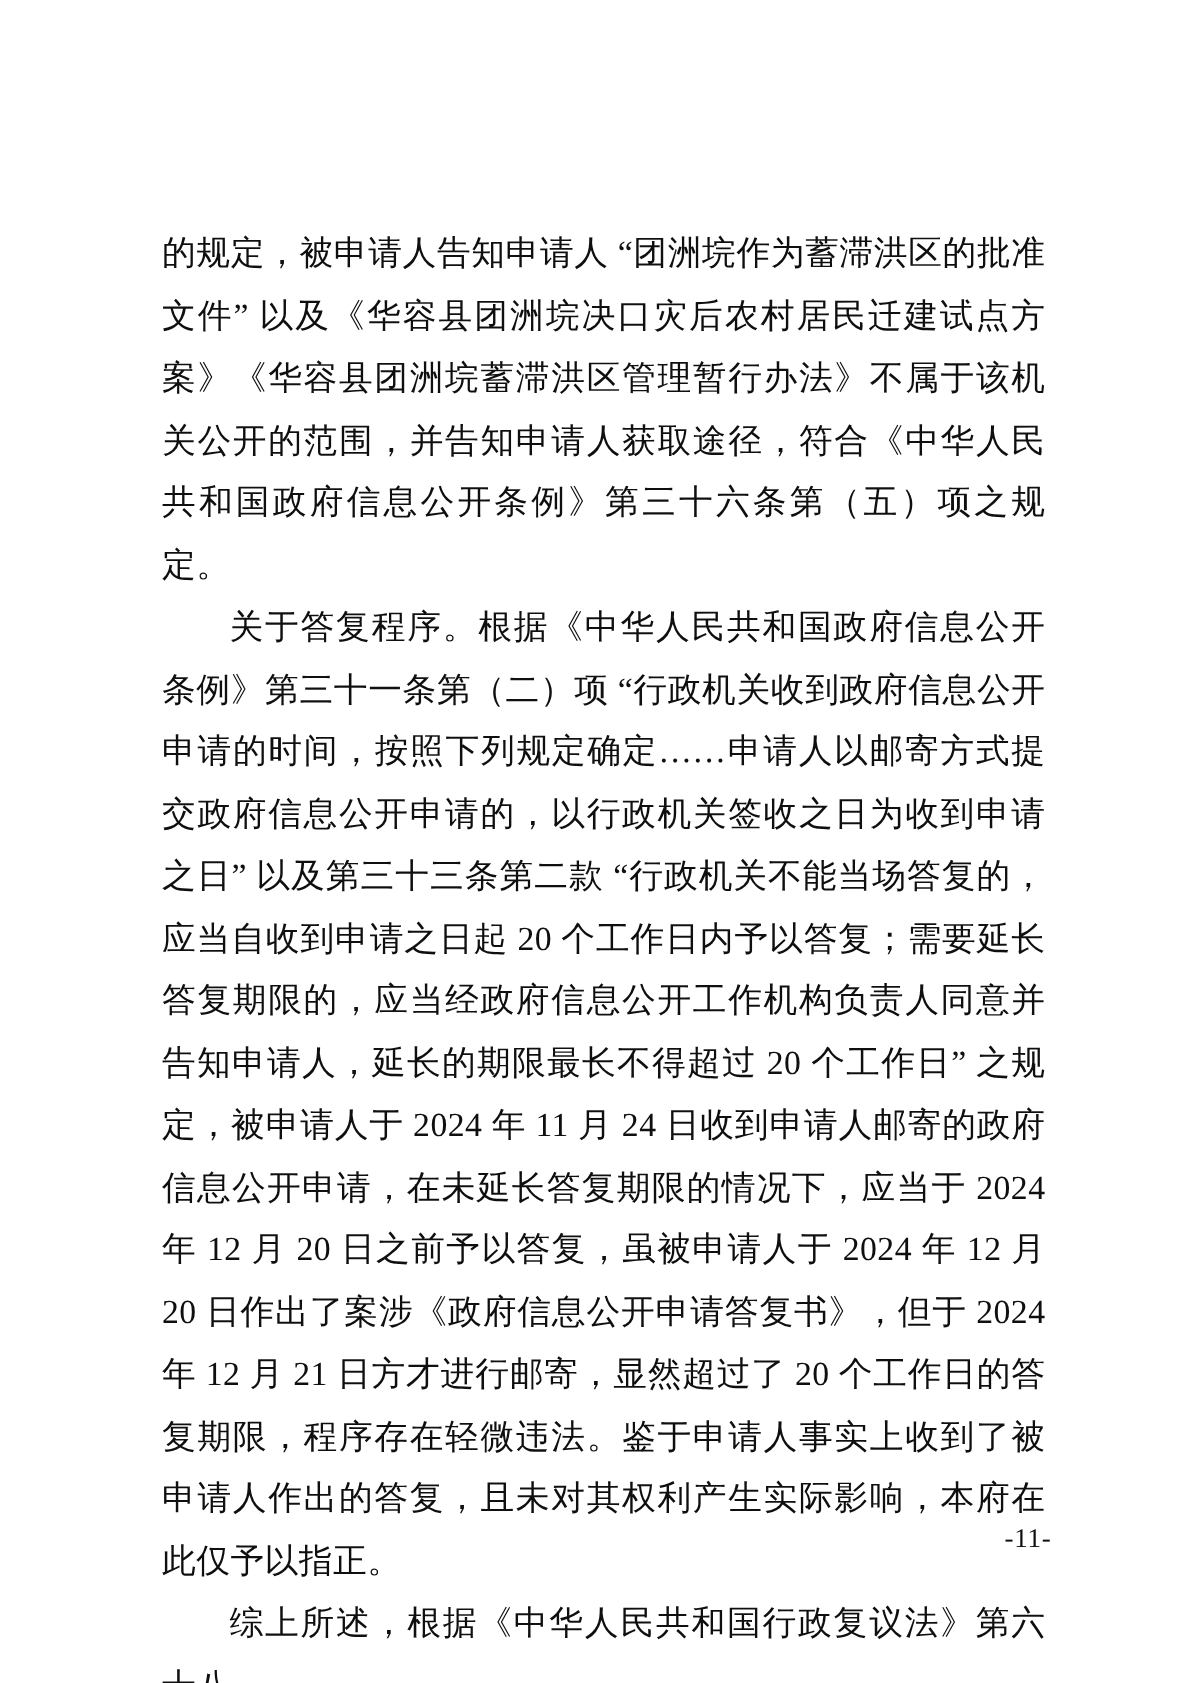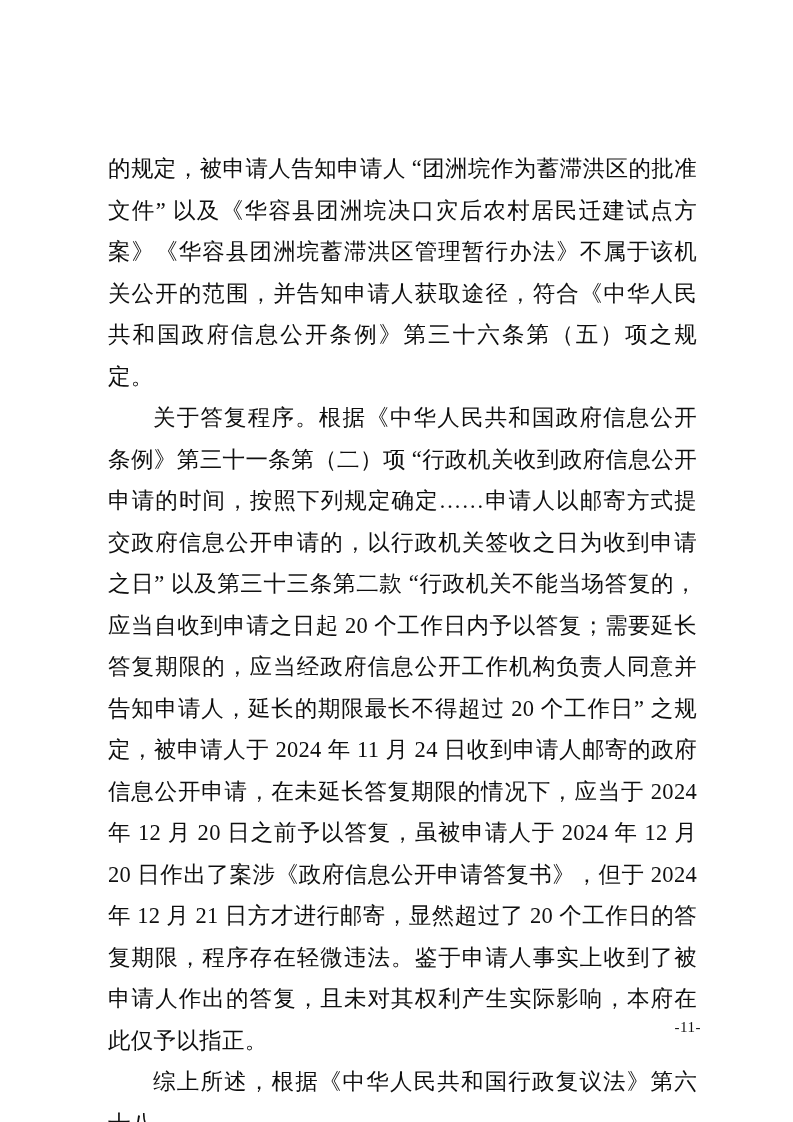--- a/index.html
+++ b/index.html
@@ -32,21 +32,21 @@
     margin: 0 0 0 0;
     text-indent: 0;
   }
   .para.indent {
     text-indent: 45px;
   }
   .page-number {
     position: absolute;
     right: 92px;
     bottom: 86px;
-    font-size: 15px;
+    font-size: 18px;
     font-family: "Liberation Serif", "DejaVu Serif", serif;
     color: #0f0f0f;
     letter-spacing: 0.5px;
   }
 </style>
 </head>
 <body>
 
 <div class="page">
   <div class="doc-body">

